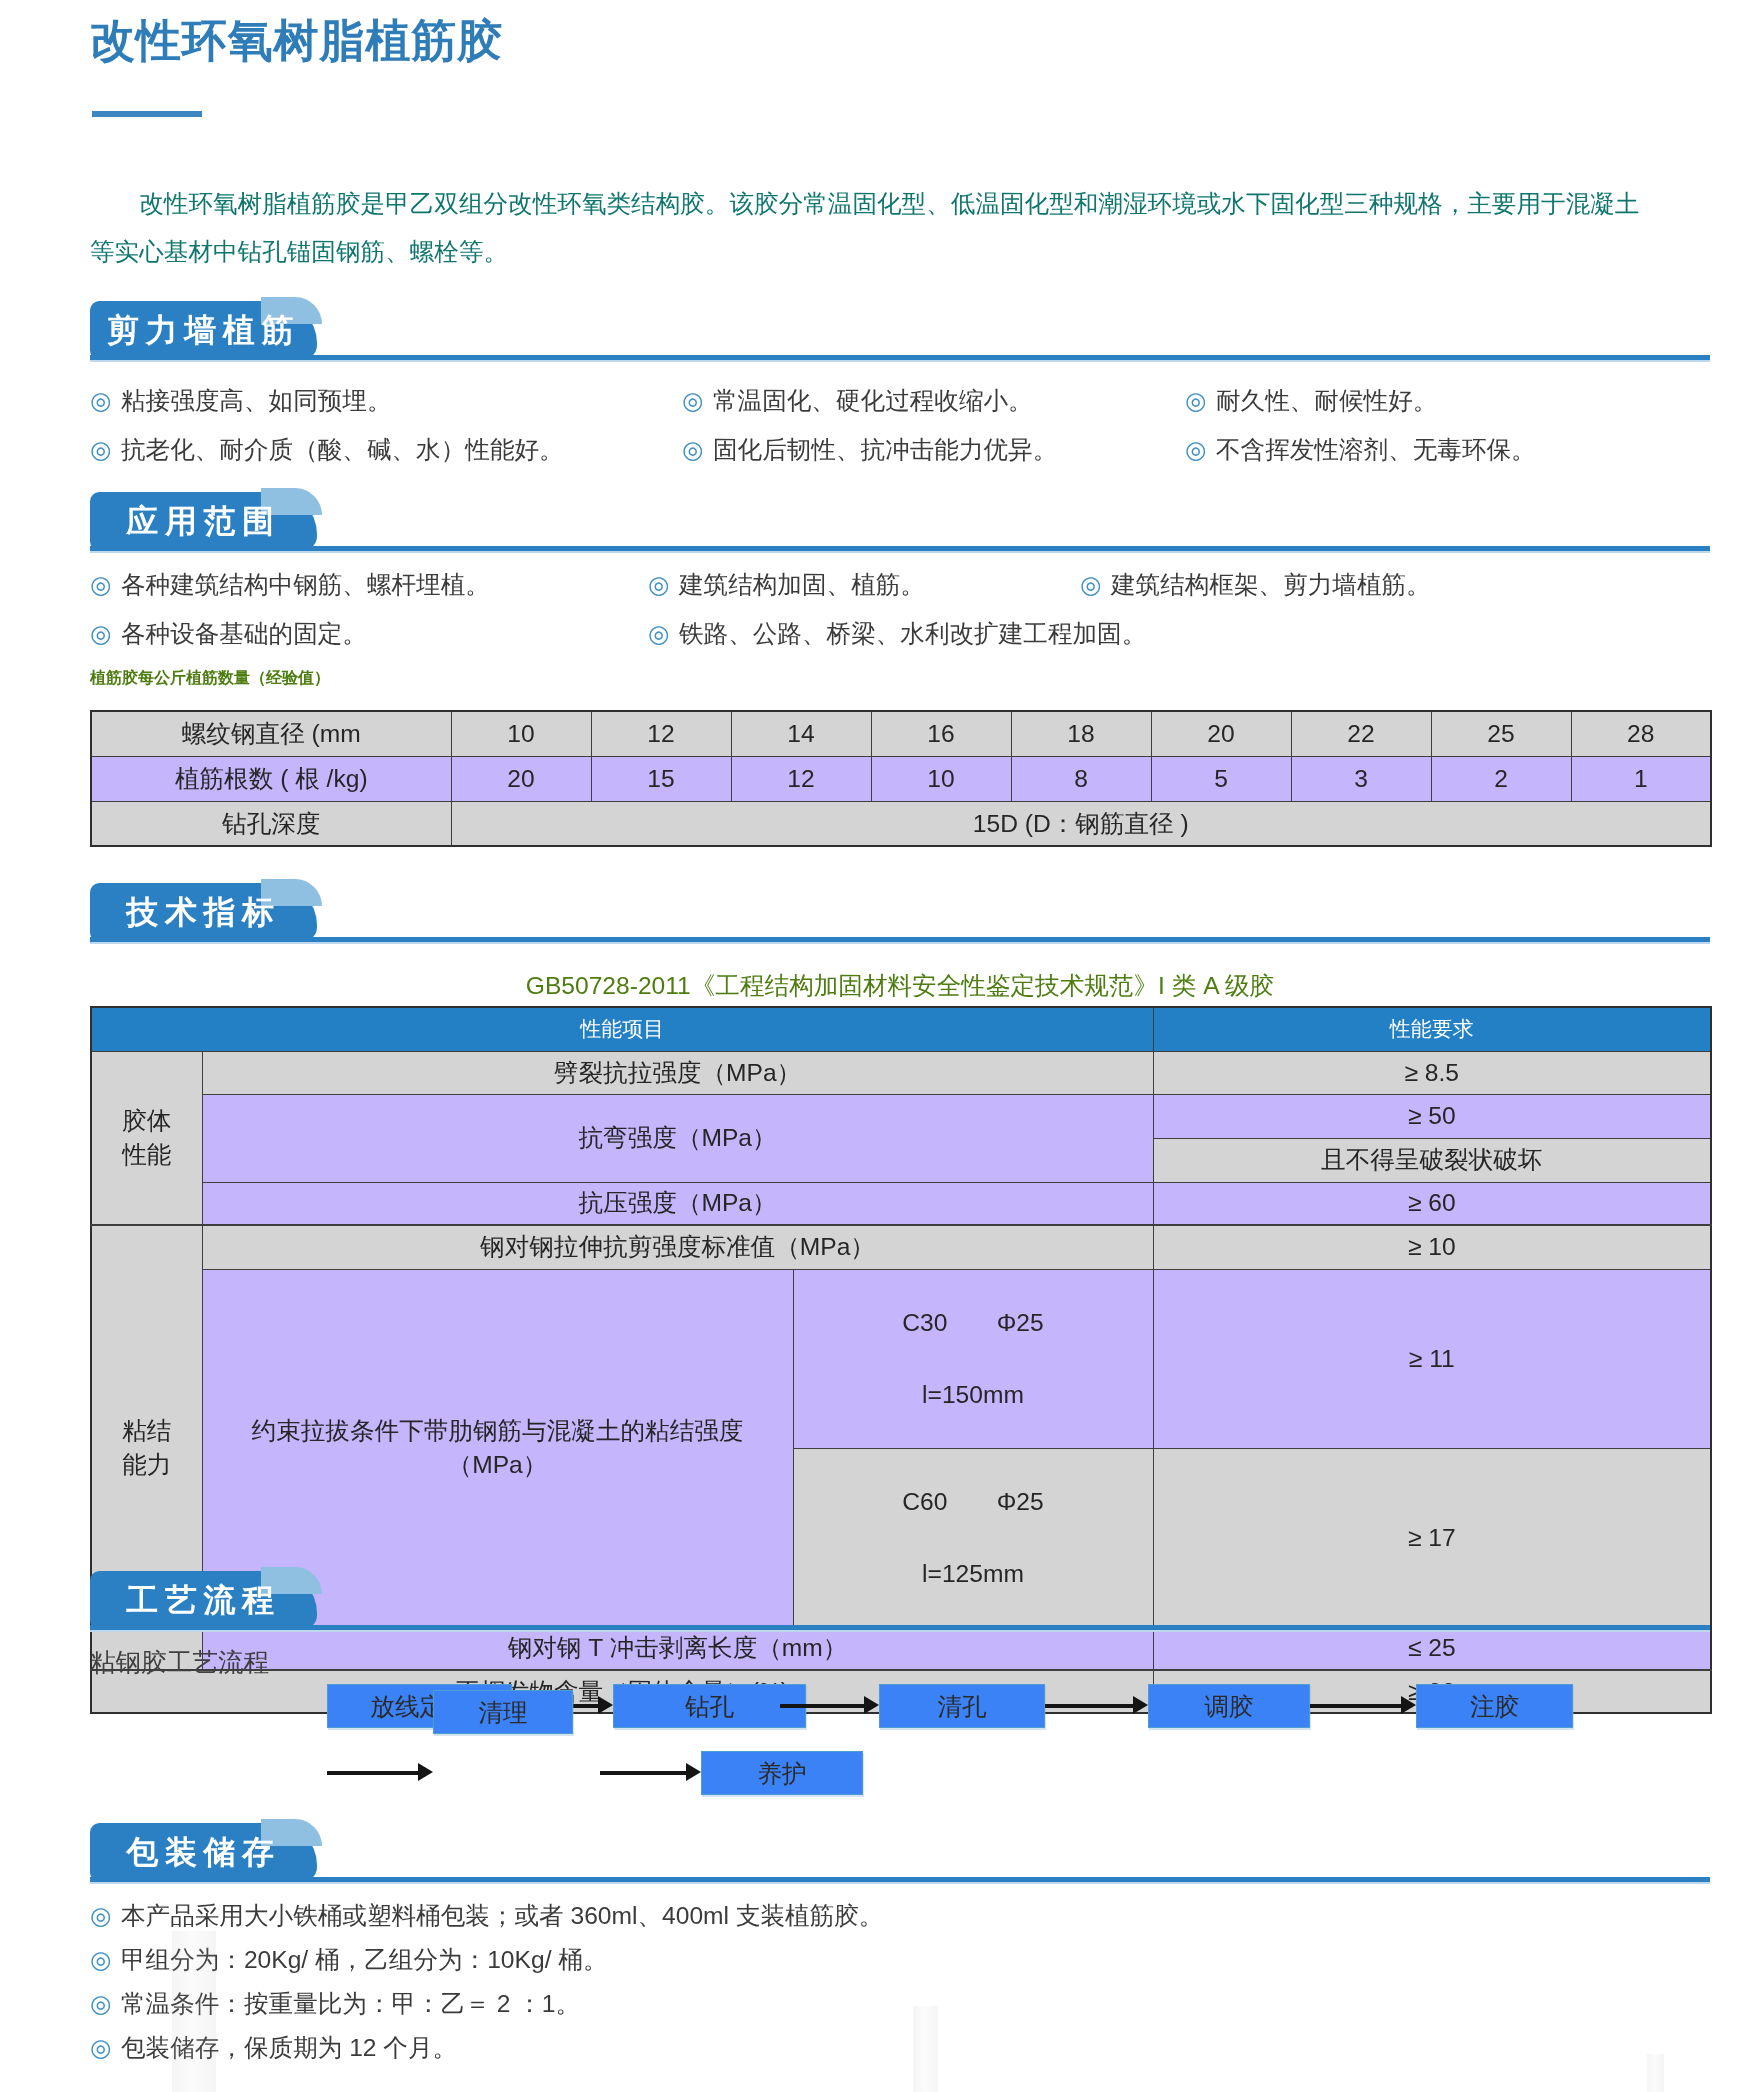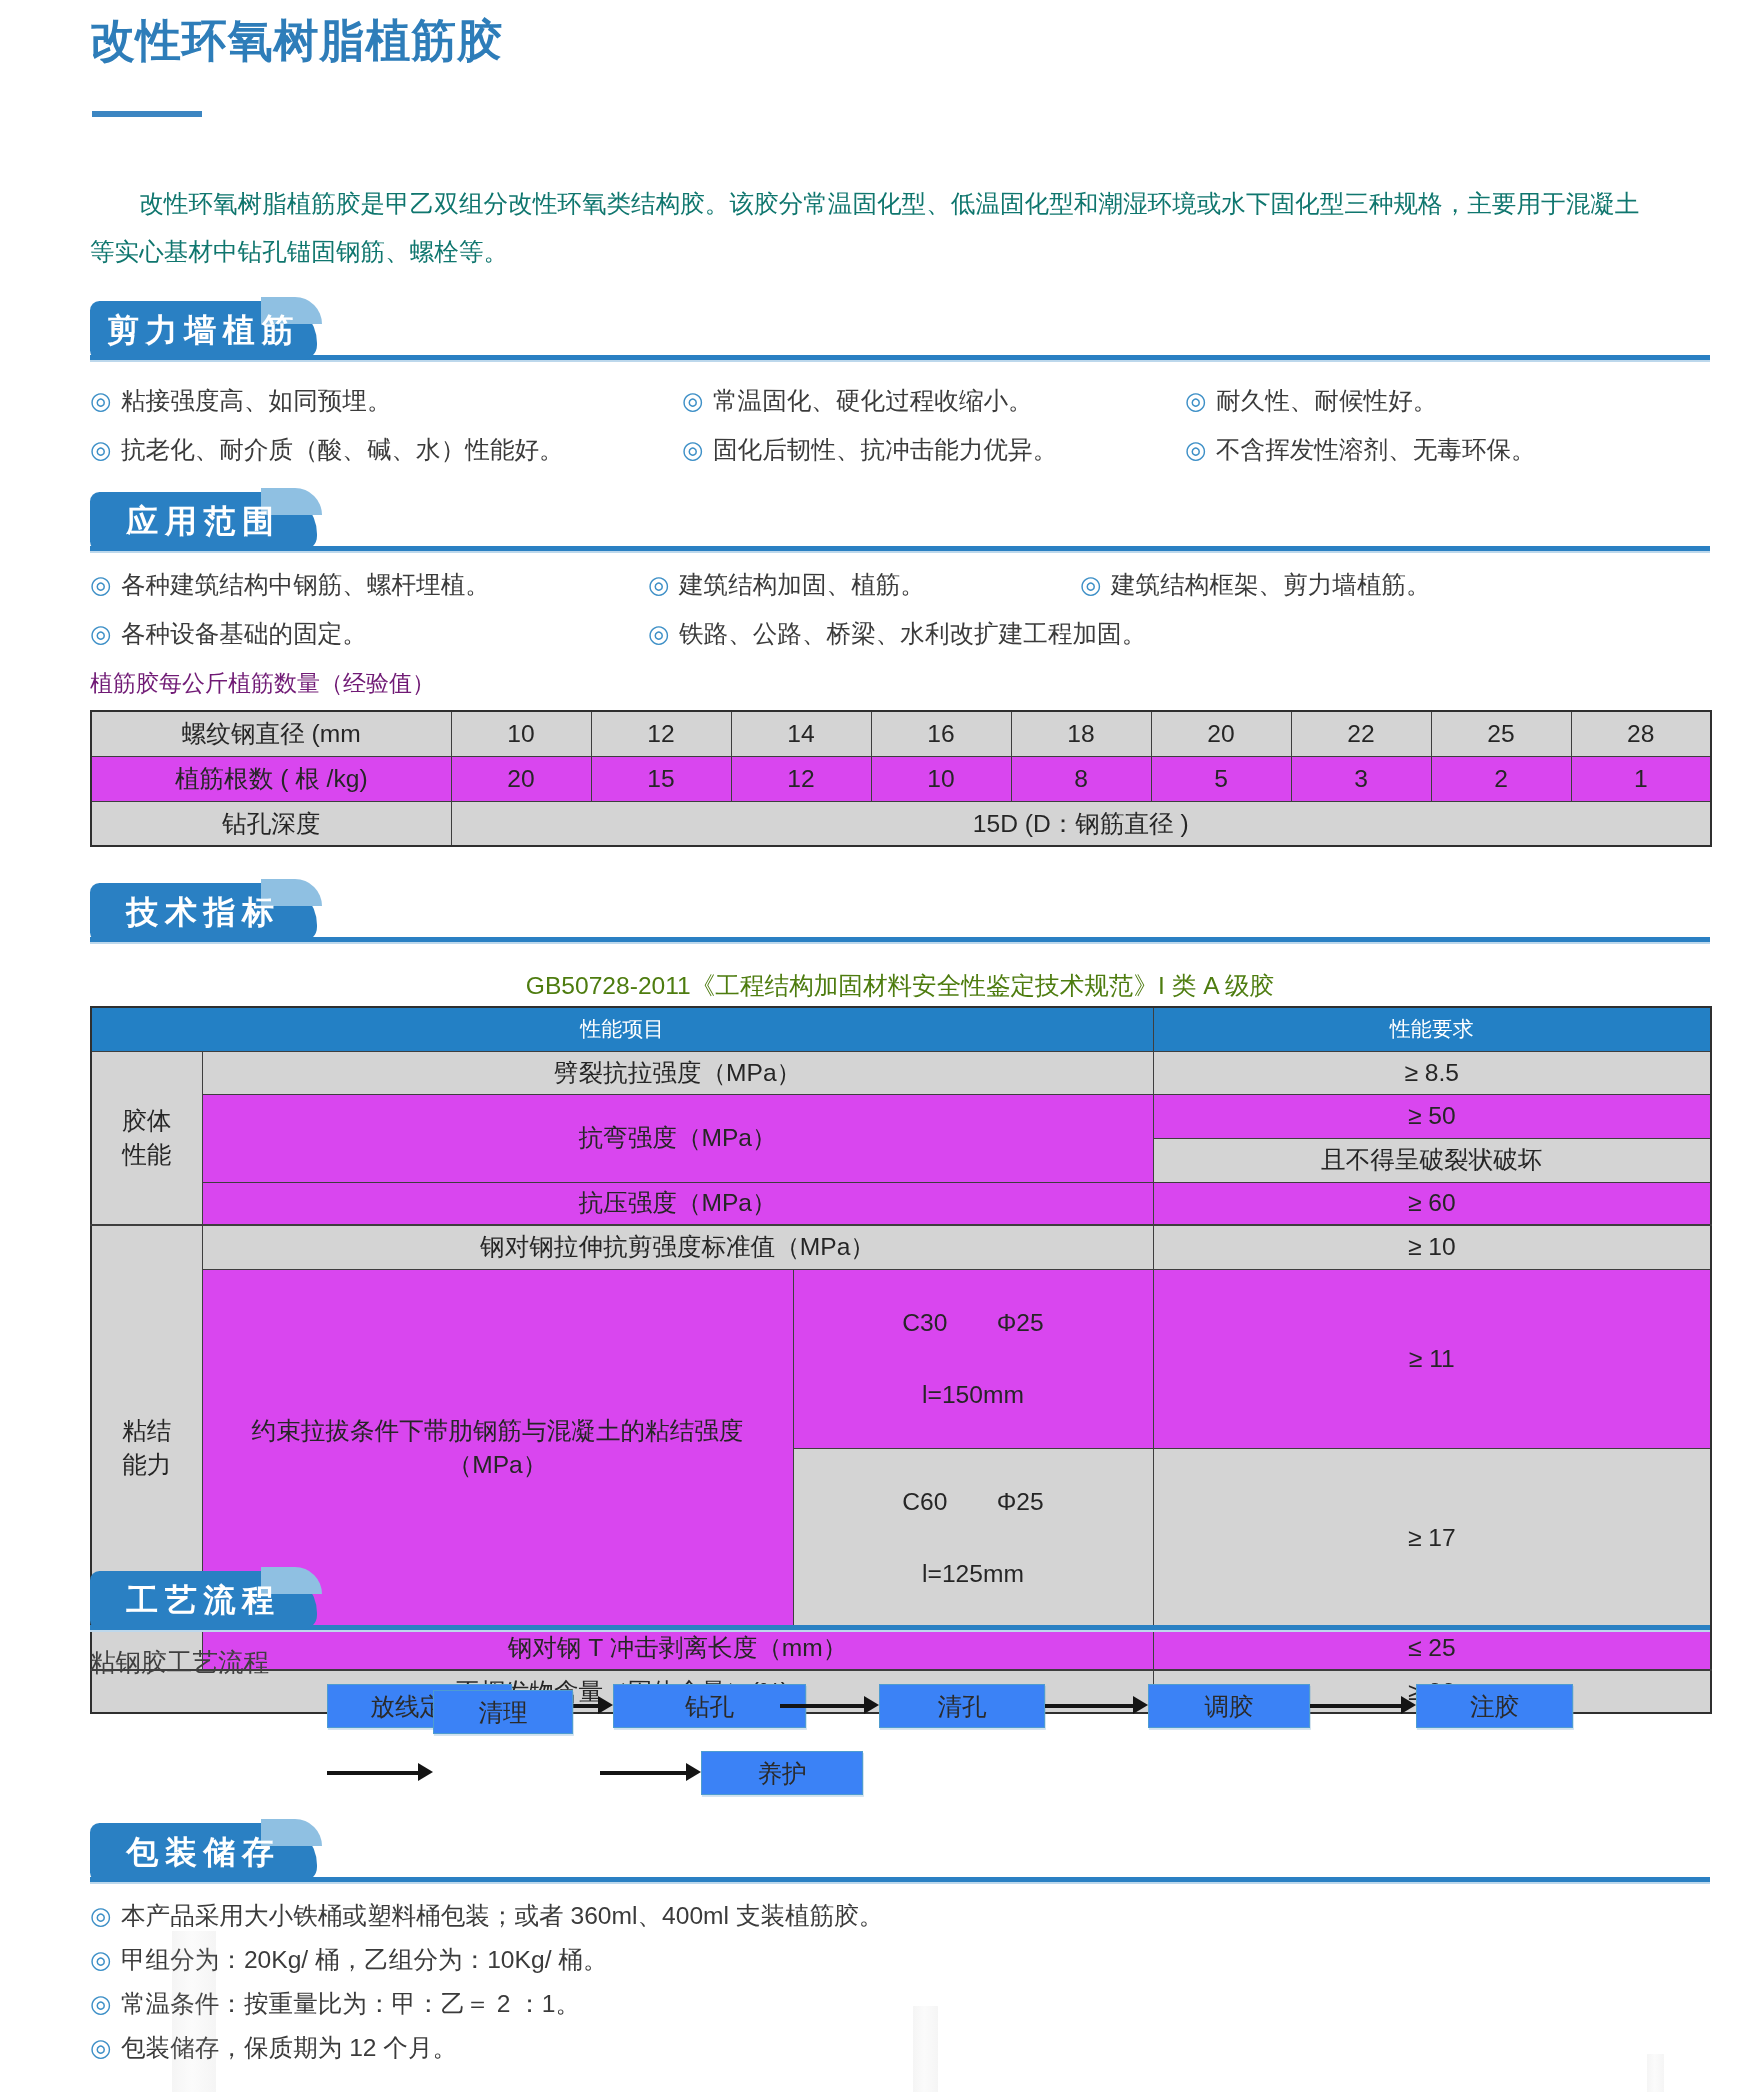--- a/index.html
+++ b/index.html
@@ -34,23 +34,23 @@
   .b-item { display:flex; align-items:center; }
   .bicon { color:#3e90c7; margin-right:9.5px; font-size:24.6px; }
   .fw1 { width:592px; } .fw2 { width:503px; }
   .aw1 { width:558px; } .aw2 { width:432px; }
 
   
   table { border-collapse:collapse; table-layout:fixed; }
   td { border:1.9px solid #3e3e3e; text-align:center; vertical-align:middle;
        font-size:24.6px; color:#262626; padding:0 5.7px; box-sizing:border-box; }
   .gray { background:#d4d4d4; }
-  .white { background:#d946ef; }
-
-  .rebar-caption { left:90px; top:668px; font-size:23px; font-weight:normal; color:#701a75; }
+  .white { background:#c4b5fd; }
+
+  .rebar-caption { left:90px; top:668px; font-size:16px; font-weight:bold; color:#4d7c0f; }
   table.rebar { position:absolute; left:90px; top:710px; width:1620px; border:2.8px solid #2f2f2f; }
 
   .gb-note { left:90px; top:969px; width:1620px; text-align:center; font-size:24.6px; color:#4d7c0f; }
   table.tech { position:absolute; left:90px; top:1006px; width:1620px; border:2.8px solid #2f2f2f; }
   table.tech td { white-space:pre-line; line-height:34px; }
   td.th { background:#2380c5; color:#ffffff; font-size:21px; }
   tr.group-start td { border-top-width:2.8px; }
   .spec-line { line-height:38px; }
 
   

